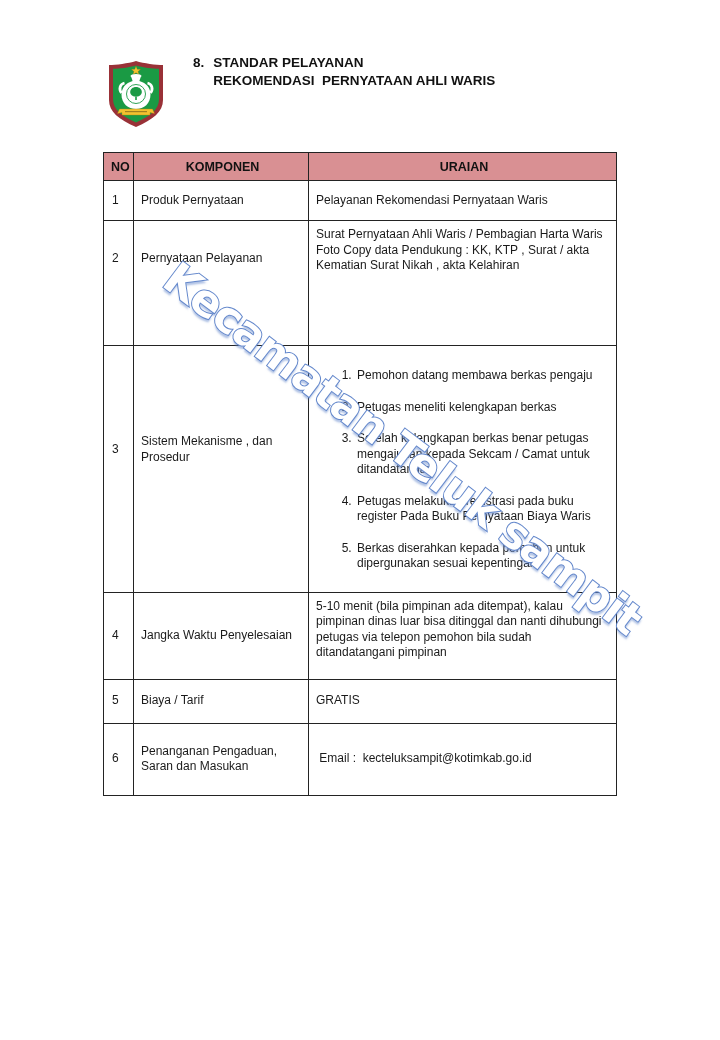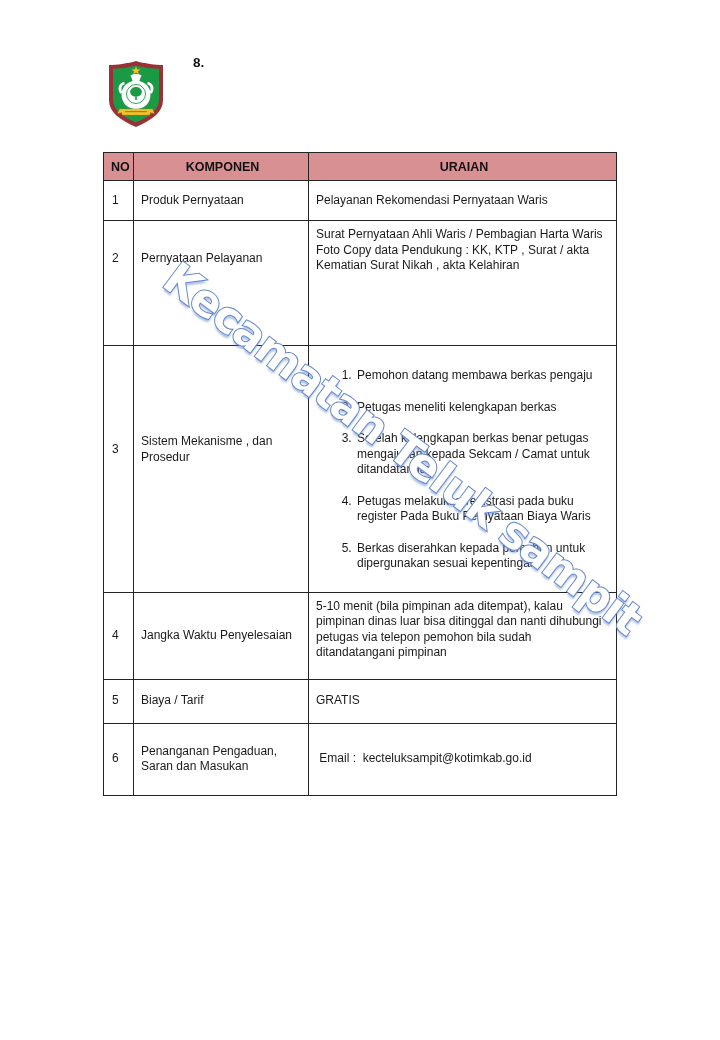--- a/index.html
+++ b/index.html
@@ -71,20 +71,22 @@
     <circle cx="30" cy="34" r="9.5" fill="#ffffff" stroke="#1a9a44" stroke-width="0.9"></circle>
     <path d="M30 27 C33.5 27 35.8 29.3 35.8 32 C35.8 34.6 33.6 36.6 30.6 36.6 L29.4 36.6 C26.4 36.6 24.2 34.6 24.2 32 C24.2 29.3 26.5 27 30 27 Z" fill="#1a9a44"></path>
     <rect x="29.2" y="36.4" width="1.6" height="3.6" fill="#1a9a44"></rect>
     <path d="M13.5 49 L46.5 49 L48.5 53.5 L44 52.5 L44 55 L16 55 L16 52.5 L11.5 53.5 Z" fill="#f2c230" stroke="#b8860b" stroke-width="0.4"></path>
     <rect x="19" y="51" width="22" height="1.2" fill="#5c4a12" opacity="0.55"></rect>
   </svg>
 
   <div class="doc-title">
     <div class="t-num">8.</div>
     <div class="t-lines">
+      <div>STANDAR PELAYANAN</div>
+      <div>REKOMENDASI  PERNYATAAN AHLI WARIS</div>
     </div>
   </div>
 
   <table class="doc">
     <colgroup>
       <col style="width:30px">
         <col style="width:175px">
         <col style="width:308px">
     </colgroup>
     <thead>

